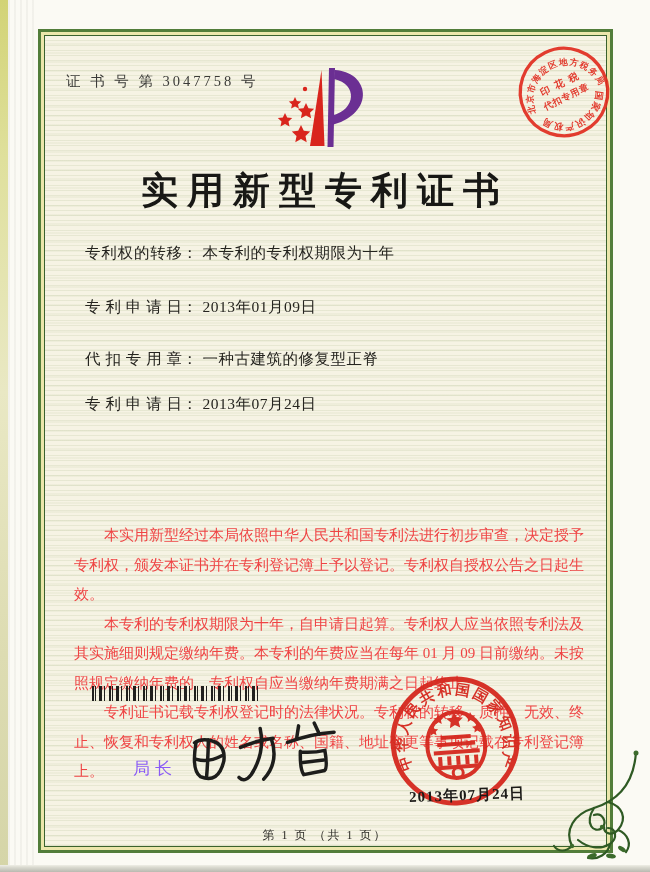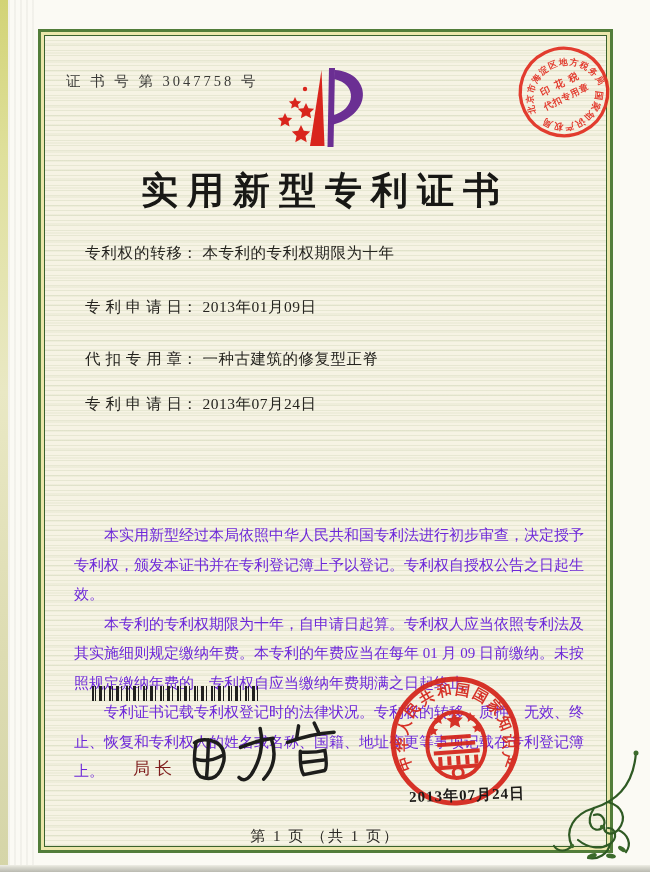--- a/index.html
+++ b/index.html
@@ -53,41 +53,41 @@
   .f-row { color:#25241f; font-size:15.5px; line-height:20px; white-space:nowrap; }
   .f-row.m1 { margin-bottom:34px; } .f-row.m2 { margin-bottom:25px; }
   .f-row.m3 { margin-bottom:25px; } .f-row.m4 { margin-bottom:32px; }
   .f-row.m5 { margin-bottom:25px; }
   .f-label { display:inline-block; width:97px; text-align:justify; text-align-last:justify; }
   .f-colon { display:inline-block; }
   .f-value { margin-left:5px; letter-spacing:0.5px; }
   
   .body-text {
     position:absolute; left:74px; right:66px; top:521px; z-index:4;
-    font-size:15px; line-height:29.5px; color:#6d28d9; text-align:justify;
+    font-size:15px; line-height:29.5px; color:#ef4444; text-align:justify;
   }
   .body-text p { text-indent:2em; }
   
   .barcode {
     position:absolute; left:92px; top:686px; width:166px; height:15px; z-index:4;
     background:
       repeating-linear-gradient(90deg,#20201e 0 2px,rgba(0,0,0,0) 2px 3px,#20201e 3px 4px,rgba(0,0,0,0) 4px 7px,#20201e 7px 10px,rgba(0,0,0,0) 10px 12px,#20201e 12px 13px,rgba(0,0,0,0) 13px 17px);
   }
-  .director { position:absolute; left:133px; top:757px; font-size:17px; color:#7f1d1d; letter-spacing:5px; z-index:4; }
+  .director { position:absolute; left:133px; top:757px; font-size:17px; color:#8b5cf6; letter-spacing:5px; z-index:4; }
   .signature { position:absolute; left:178px; top:707px; width:175px; height:95px; z-index:4; }
   .visually-hidden { position:absolute; opacity:0; font-size:1px; pointer-events:none; }
   
   .office-seal { position:absolute; left:375px; top:661px; width:160px; height:160px; z-index:4; opacity:0.95; transform:rotate(-4deg); }
   .seal-date {
     position:absolute; left:409px; top:786px; z-index:5; font-size:15px; font-weight:bold;
     color:#1c1b18; letter-spacing:1px; transform:rotate(-2deg); white-space:nowrap;
   }
   .page-info {
     position:absolute; left:0; right:0; top:827px; text-align:center; z-index:4;
-    font-size:15px; color:#2c2b26; letter-spacing:2px;
+    font-size:12px; color:#2c2b26; letter-spacing:2px;
   }
   .flourish { position:absolute; left:548px; top:748px; width:92px; height:118px; z-index:6; }
 </style>
 </head>
 <body>
 
 <div class="page">
 
   <div class="edge-left"></div>
   <div class="edge-left-shade"></div>

